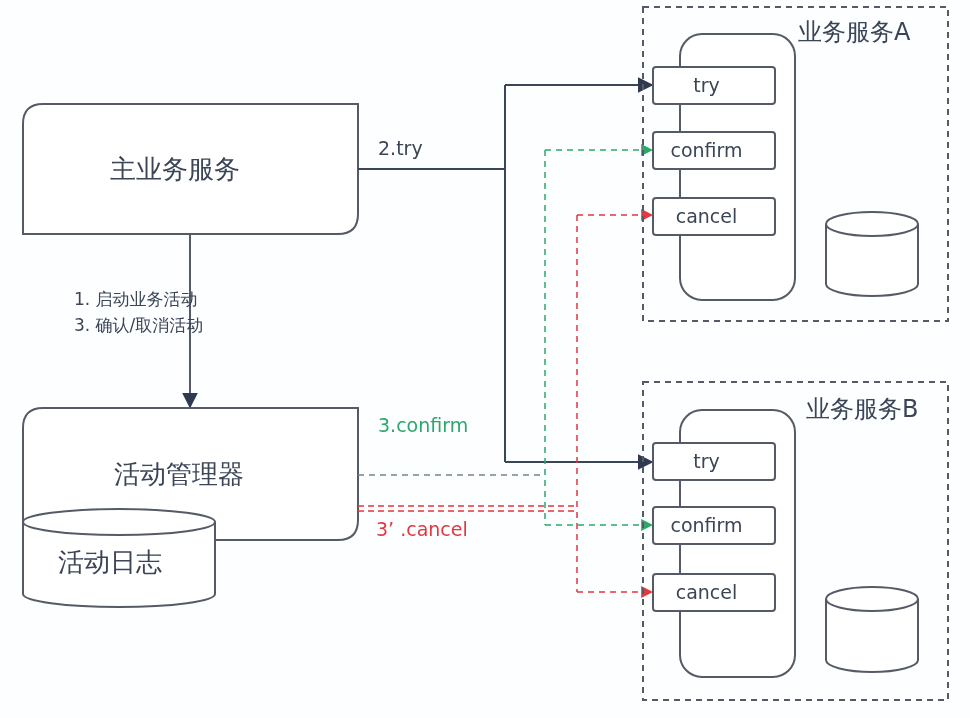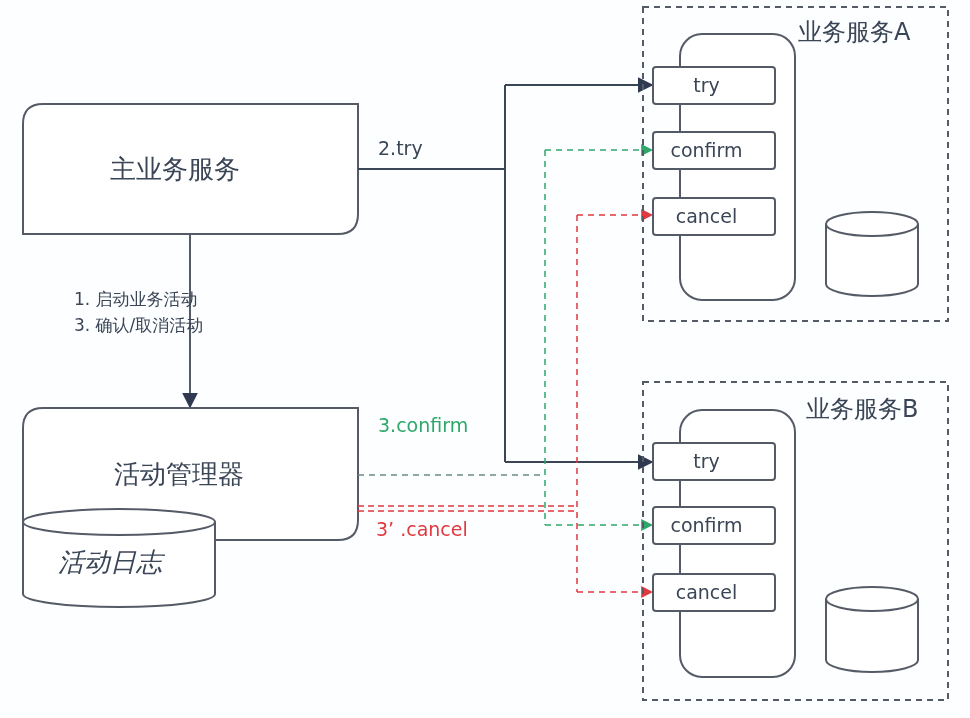--- a/index.html
+++ b/index.html
@@ -82,21 +82,21 @@
     <rect x="653" y="574" width="122" height="37" rx="3" fill="#fff" stroke="#555b66" stroke-width="2"></rect>
     <g>
       <path d="M826,599 L826,660 A46,12 0 0 0 918,660 L918,599" fill="#fff" stroke="#555b66" stroke-width="2"></path>
       <ellipse cx="872" cy="599" rx="46" ry="12" fill="#fff" stroke="#555b66" stroke-width="2"></ellipse>
     </g>
   </g>
 </svg>
 
 <div class="lbl node-title" style="left:110px; top:152px;">主业务服务</div>
 <div class="lbl node-title" style="left:114px; top:457px;">活动管理器</div>
-<div class="lbl node-title" style="left:58px; top:545px;font-style:italic;">活动日志</div>
+<div class="lbl node-title" style="left:58px; top:545px;">活动日志</div>
 
 <div class="lbl step" style="left:74px; top:287px;">1. 启动业务活动</div>
 <div class="lbl step" style="left:74px; top:313px;">3. 确认/取消活动</div>
 
 <div class="lbl edge" style="left:378px; top:137px; color:#3a4556;">2.try</div>
 <div class="lbl edge" style="left:378px; top:414px; color:#2ea86a;text-align:right;">3.confirm</div>
 <div class="lbl edge" style="left:376px; top:518px; color:#e0393f;">3’ .cancel</div>
 
 <div class="lbl svc-title" style="left:798px; top:16px;text-align:right;">业务服务A</div>
 <div class="op" style="left:653px; top:67px;">try</div>

